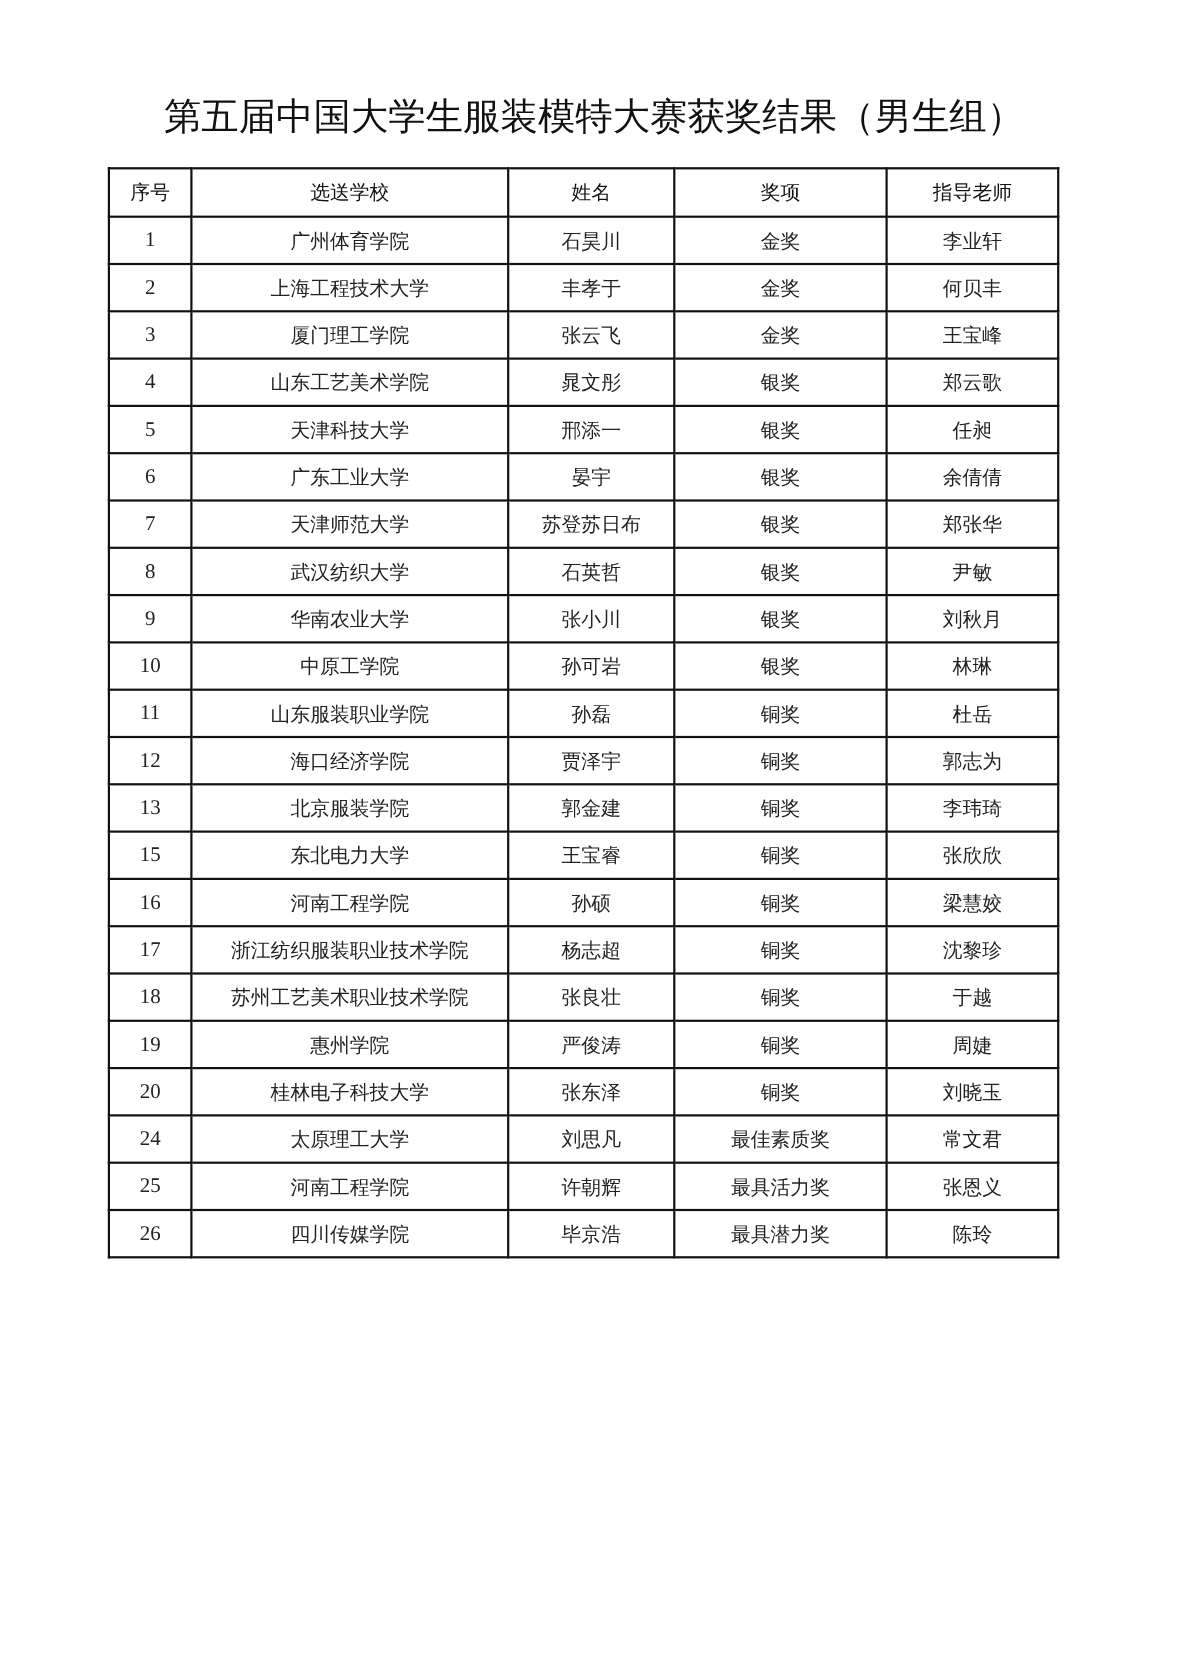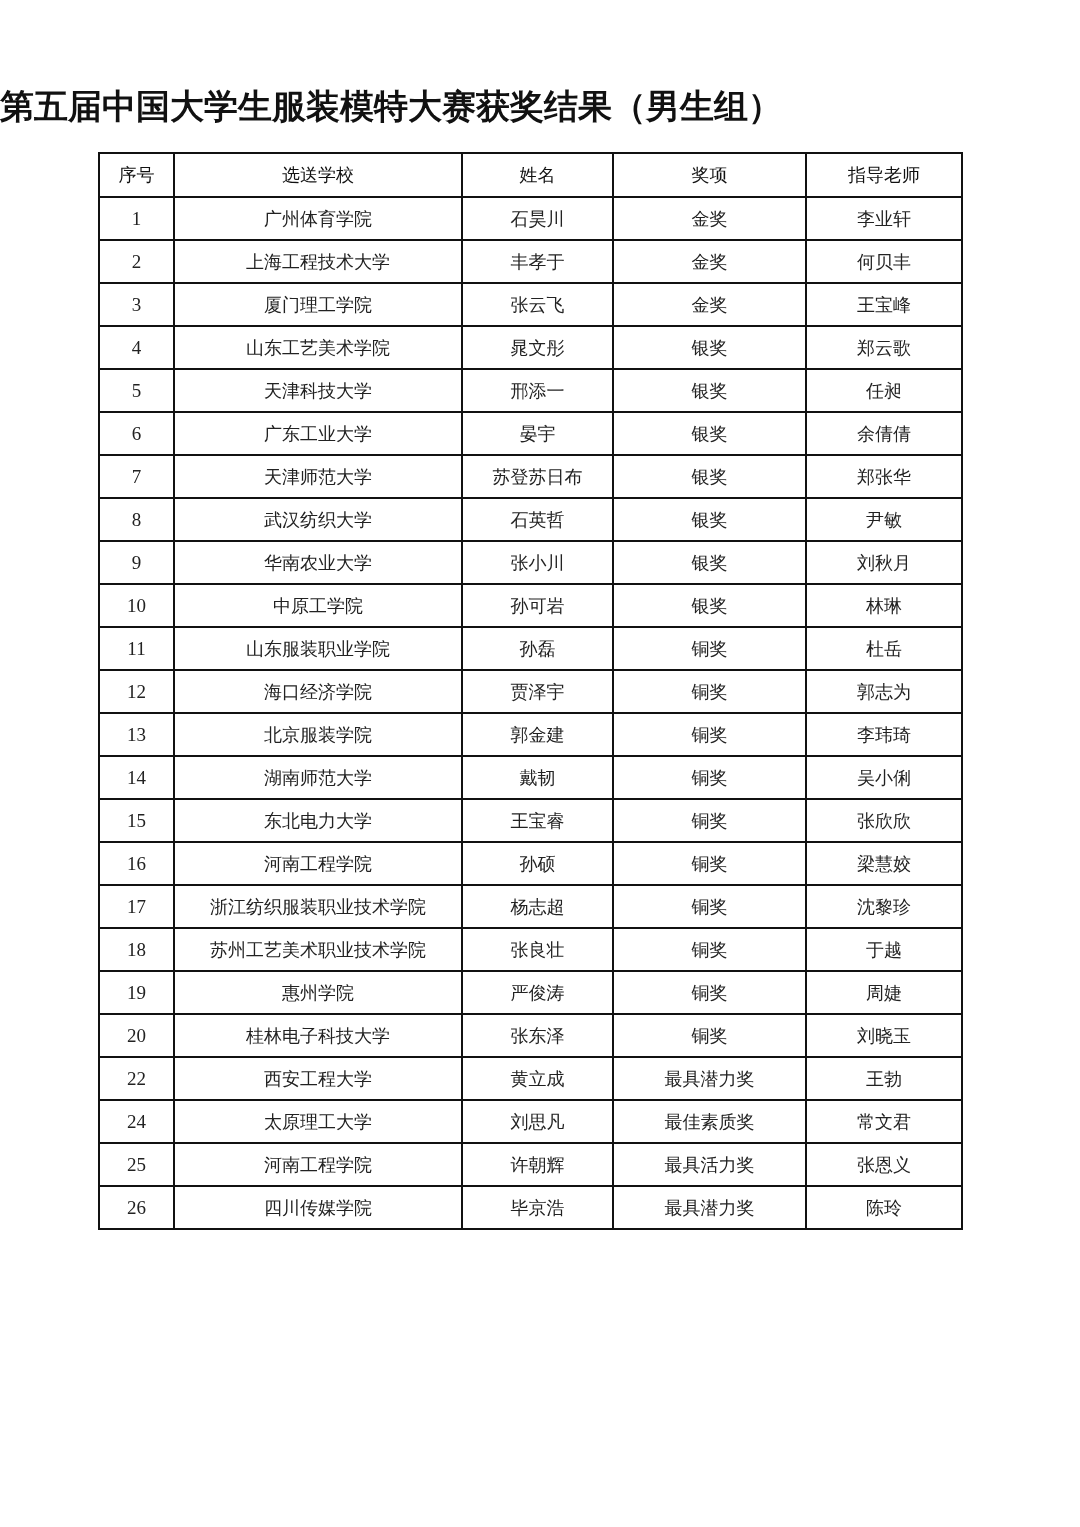--- a/index.html
+++ b/index.html
@@ -13,23 +13,24 @@
       position: relative;
       overflow: hidden;
       font-family: "DejaVu Serif", "Liberation Serif", serif;
       color: #1a1a1a;
     }
     .page-title {
       position: absolute;
       top: 82px;
       left: 0;
       width: 1080px;
+      text-align: center;
       font-family: "DejaVu Sans", "Liberation Sans", sans-serif;
       font-size: 34px;
-      font-weight: bold;
+      font-weight: normal;
       letter-spacing: 0px;
       color: #111;
       line-height: 48px;
       margin: 0;
     }
     .results-table {
       position: absolute;
       top: 152px;
       left: 98px;
       width: 863px;
@@ -175,27 +176,20 @@
         <td class="teacher">郭志为</td>
       </tr>
       <tr>
         <td class="idx">13</td>
         <td class="school">北京服装学院</td>
         <td class="name">郭金建</td>
         <td class="award">铜奖</td>
         <td class="teacher">李玮琦</td>
       </tr>
       <tr>
-        <td class="idx">14</td>
-        <td class="school">湖南师范大学</td>
-        <td class="name">戴韧</td>
-        <td class="award">铜奖</td>
-        <td class="teacher">吴小俐</td>
-      </tr>
-      <tr>
         <td class="idx">15</td>
         <td class="school">东北电力大学</td>
         <td class="name">王宝睿</td>
         <td class="award">铜奖</td>
         <td class="teacher">张欣欣</td>
       </tr>
       <tr>
         <td class="idx">16</td>
         <td class="school">河南工程学院</td>
         <td class="name">孙硕</td>
@@ -222,27 +216,20 @@
         <td class="name">严俊涛</td>
         <td class="award">铜奖</td>
         <td class="teacher">周婕</td>
       </tr>
       <tr>
         <td class="idx">20</td>
         <td class="school">桂林电子科技大学</td>
         <td class="name">张东泽</td>
         <td class="award">铜奖</td>
         <td class="teacher">刘晓玉</td>
-      </tr>
-      <tr>
-        <td class="idx">22</td>
-        <td class="school">西安工程大学</td>
-        <td class="name">黄立成</td>
-        <td class="award">最具潜力奖</td>
-        <td class="teacher">王勃</td>
       </tr>
       <tr>
         <td class="idx">24</td>
         <td class="school">太原理工大学</td>
         <td class="name">刘思凡</td>
         <td class="award">最佳素质奖</td>
         <td class="teacher">常文君</td>
       </tr>
       <tr>
         <td class="idx">25</td>

